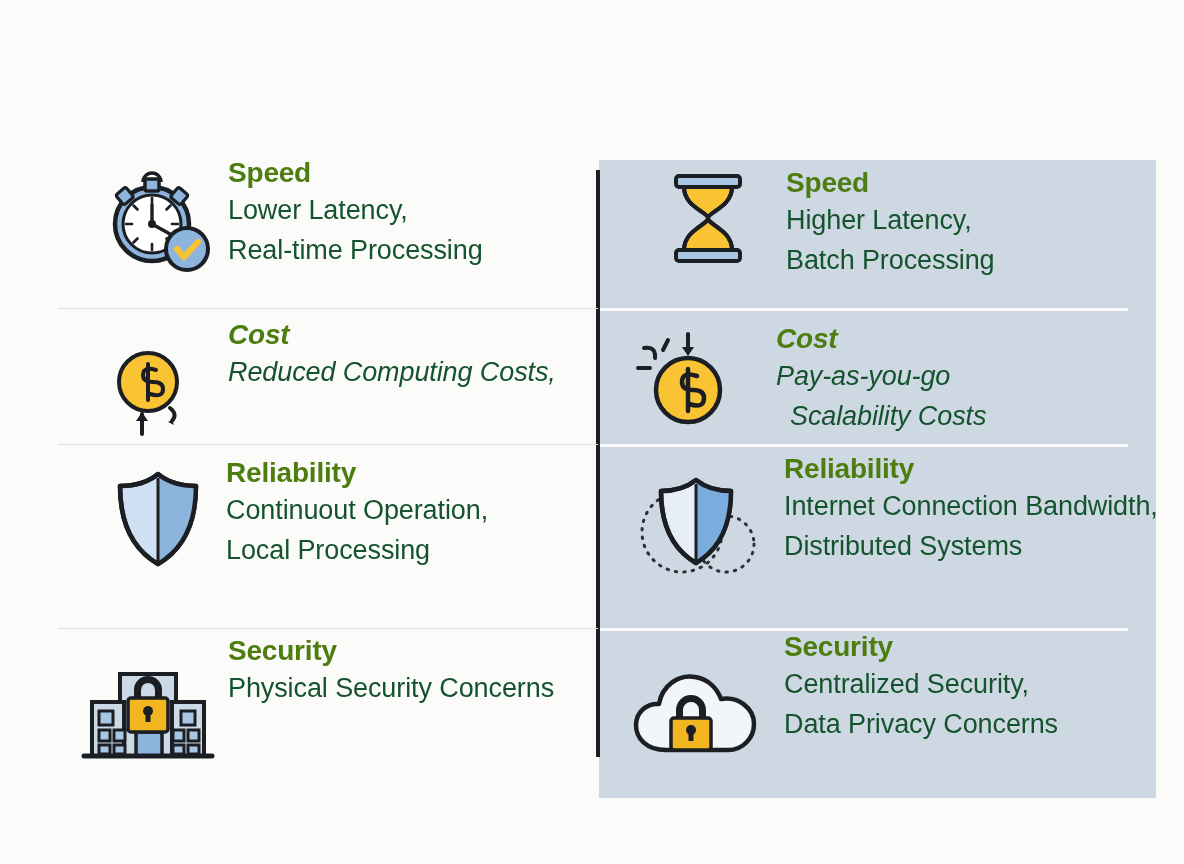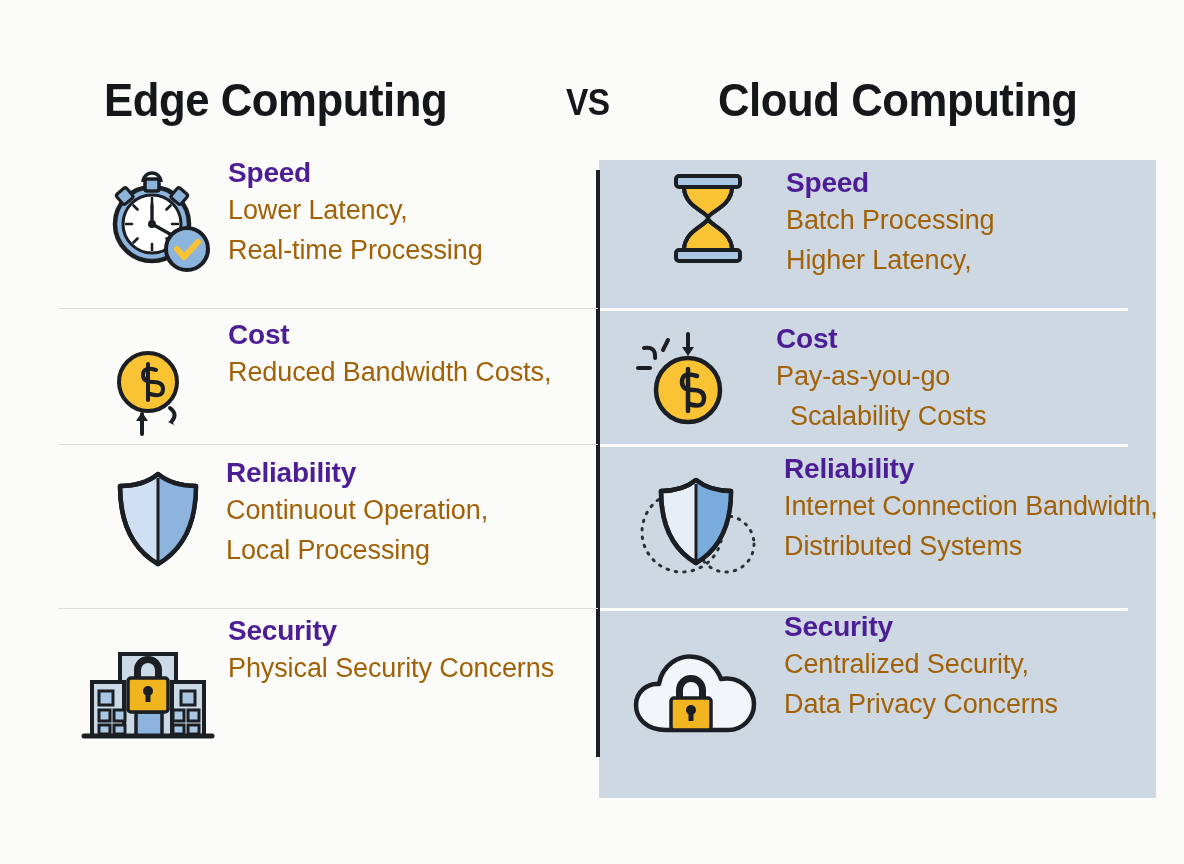--- a/index.html
+++ b/index.html
@@ -60,23 +60,23 @@
     background: #1c1f24;
   }
 
   
   .row {
     position: absolute;
     left: 0;
     width: 1184px;
   }
   #row-0 { top: 150px; height: 158px; }
-  #row-1 { top: 308px; height: 160px; }
+  #row-1 { top: 308px; height: 160px; font-style: italic; }
   #row-2 { top: 444px; height: 160px; }
-  #row-3 { top: 608px; height: 165px; }
+  #row-3 { top: 628px; height: 165px; }
 
   .sep-left {
     position: absolute;
     left: 58px;
     width: 540px;
     height: 1px;
     background: #dcdedf;
     top: 0;
   }
   .sep-right {
@@ -109,29 +109,29 @@
   .text-box {
     position: absolute;
     top: 8px;
   }
   .side-left  .text-box { left: 168px; }
   .side-right .text-box { left: 172px; }
 
   .feat-title {
     font-size: 28px;
     font-weight: bold;
-    color: #4c1d95;
+    color: #4d7c0f;
     line-height: 34px;
     letter-spacing: -0.2px;
     white-space: nowrap;
   }
   .feat-line {
     font-size: 27px;
     font-weight: normal;
-    color: #a16207;
+    color: #14532d;
     line-height: 40px;
     letter-spacing: -0.1px;
     white-space: nowrap;
   }
   .feat-line.indented { padding-left: 14px; }
 
   
   #row-0 .side-left  .text-box { top: 6px; left: 168px; }
   #row-0 .side-right .text-box { top: 16px; left: 174px; }
   #row-1 .side-left  .text-box { top: 10px; left: 168px; }
@@ -150,25 +150,20 @@
   #row-3 .side-left  .icon-box svg { width: 136px; height: 118px; }
   #row-3 .side-right .icon-box { top: 30px; left: 16px; width: 140px; height: 110px; }
   #row-3 .side-right .icon-box svg { width: 140px; height: 110px; }
   #row-0 .side-right .icon-box { top: 12px; left: 40px; }
 </style>
 </head>
 <body>
 
 <div id="page">
 
-  <div id="header">
-    <div class="head-title" id="title-left">Edge Computing</div>
-    <div class="head-title" id="title-vs">VS</div>
-    <div class="head-title" id="title-right">Cloud Computing</div>
-  </div>
 
   <div id="right-panel"></div>
   <div id="center-divider"></div>
 
   <div class="row" id="row-0">
 
     <div class="side side-left">
       <div class="icon-box">
         <svg viewBox="0 0 112 112">
           <circle cx="50" cy="60" r="37" fill="#8cb4dd" stroke="#1b1e23" stroke-width="4.5"></circle>
@@ -207,22 +202,22 @@
           <rect x="24" y="14" width="64" height="11" rx="3" fill="#a9c6e3" stroke="#1b1e23" stroke-width="4"></rect>
           <rect x="24" y="88" width="64" height="11" rx="3" fill="#a9c6e3" stroke="#1b1e23" stroke-width="4"></rect>
           <path d="M32 25 C32 45 56 50 56 56 C56 50 80 45 80 25 Z" fill="#f9c333" stroke="#1b1e23" stroke-width="4" stroke-linejoin="round"></path>
           <path d="M32 88 C32 68 56 63 56 56 C56 63 80 68 80 88 Z" fill="#f9c333" stroke="#1b1e23" stroke-width="4" stroke-linejoin="round"></path>
           <path d="M32 25 C32 45 56 50 56 56 C56 63 80 68 80 88" fill="none" stroke="#1b1e23" stroke-width="4"></path>
           <path d="M80 25 C80 45 56 50 56 56 C56 63 32 68 32 88" fill="none" stroke="#1b1e23" stroke-width="4"></path>
         </svg>
       </div>
       <div class="text-box">
         <div class="feat-title">Speed</div>
+        <div class="feat-line">Higher Latency,</div>
         <div class="feat-line">Batch Processing</div>
-        <div class="feat-line">Higher Latency,</div>
       </div>
     </div>
   </div>
 
   <div class="row" id="row-1">
     <div class="sep-left"></div>
     <div class="sep-right"></div>
 
     <div class="side side-left">
       <div class="icon-box">
@@ -231,21 +226,21 @@
           <path d="M58 36 q-13 -4 -13 5 q0 7 10 7 q10 0 10 7 q0 9 -13 5" fill="none" stroke="#1b1e23" stroke-width="4" stroke-linecap="round"></path>
           <line x1="50" y1="30" x2="50" y2="66" stroke="#1b1e23" stroke-width="4" stroke-linecap="round"></line>
           <path d="M72 74 q8 6 2 13" fill="none" stroke="#1b1e23" stroke-width="4" stroke-linecap="round"></path>
           <path d="M70 88 l4 -2 l2 5 z" fill="#1b1e23"></path>
           <line x1="44" y1="100" x2="44" y2="80" stroke="#1b1e23" stroke-width="4" stroke-linecap="round"></line>
           <path d="M44 78 l-6 9 l12 0 z" fill="#1b1e23"></path>
         </svg>
       </div>
       <div class="text-box">
         <div class="feat-title">Cost</div>
-        <div class="feat-line">Reduced Bandwidth Costs,</div>
+        <div class="feat-line">Reduced Computing Costs,</div>
       </div>
     </div>
 
     <div class="side side-right">
       <div class="icon-box">
         <svg viewBox="0 0 112 112">
           <circle cx="58" cy="62" r="32" fill="#f9c333" stroke="#1b1e23" stroke-width="4.5"></circle>
           <path d="M67 48 q-15 -5 -15 6 q0 8 11 8 q11 0 11 8 q0 11 -15 6" fill="none" stroke="#1b1e23" stroke-width="4.5" stroke-linecap="round"></path>
           <line x1="58" y1="41" x2="58" y2="83" stroke="#1b1e23" stroke-width="4.5" stroke-linecap="round"></line>
           <line x1="58" y1="6" x2="58" y2="22" stroke="#1b1e23" stroke-width="4" stroke-linecap="round"></line>

